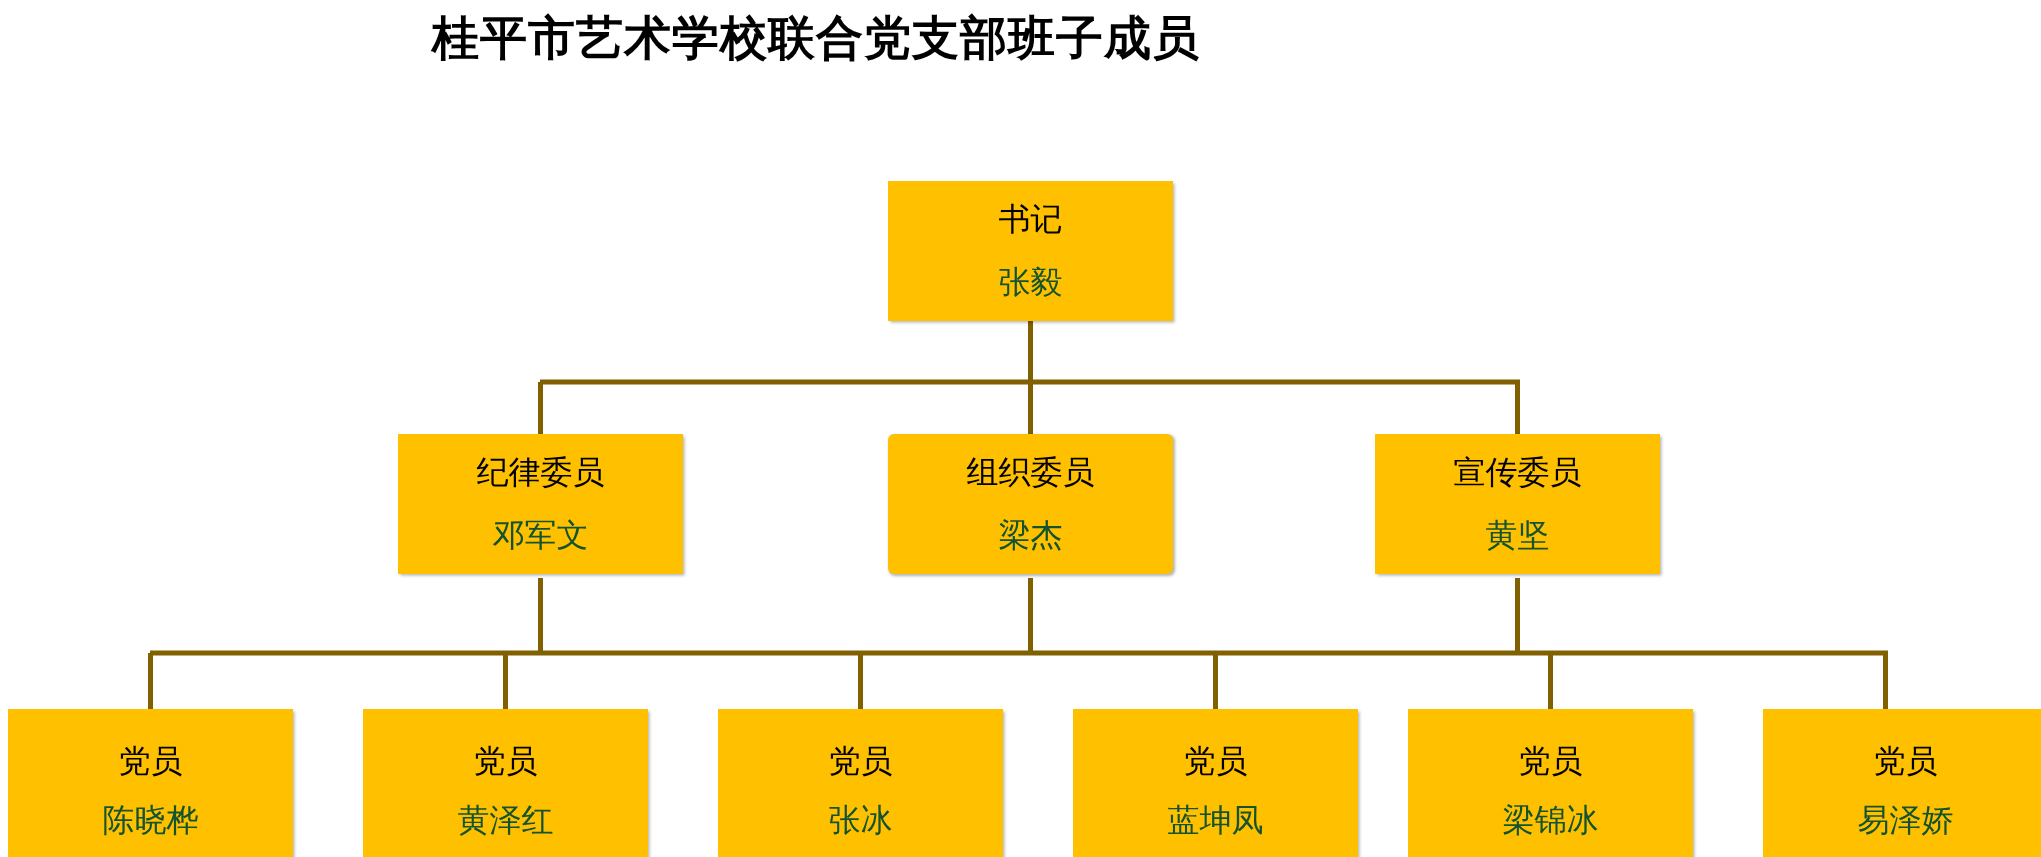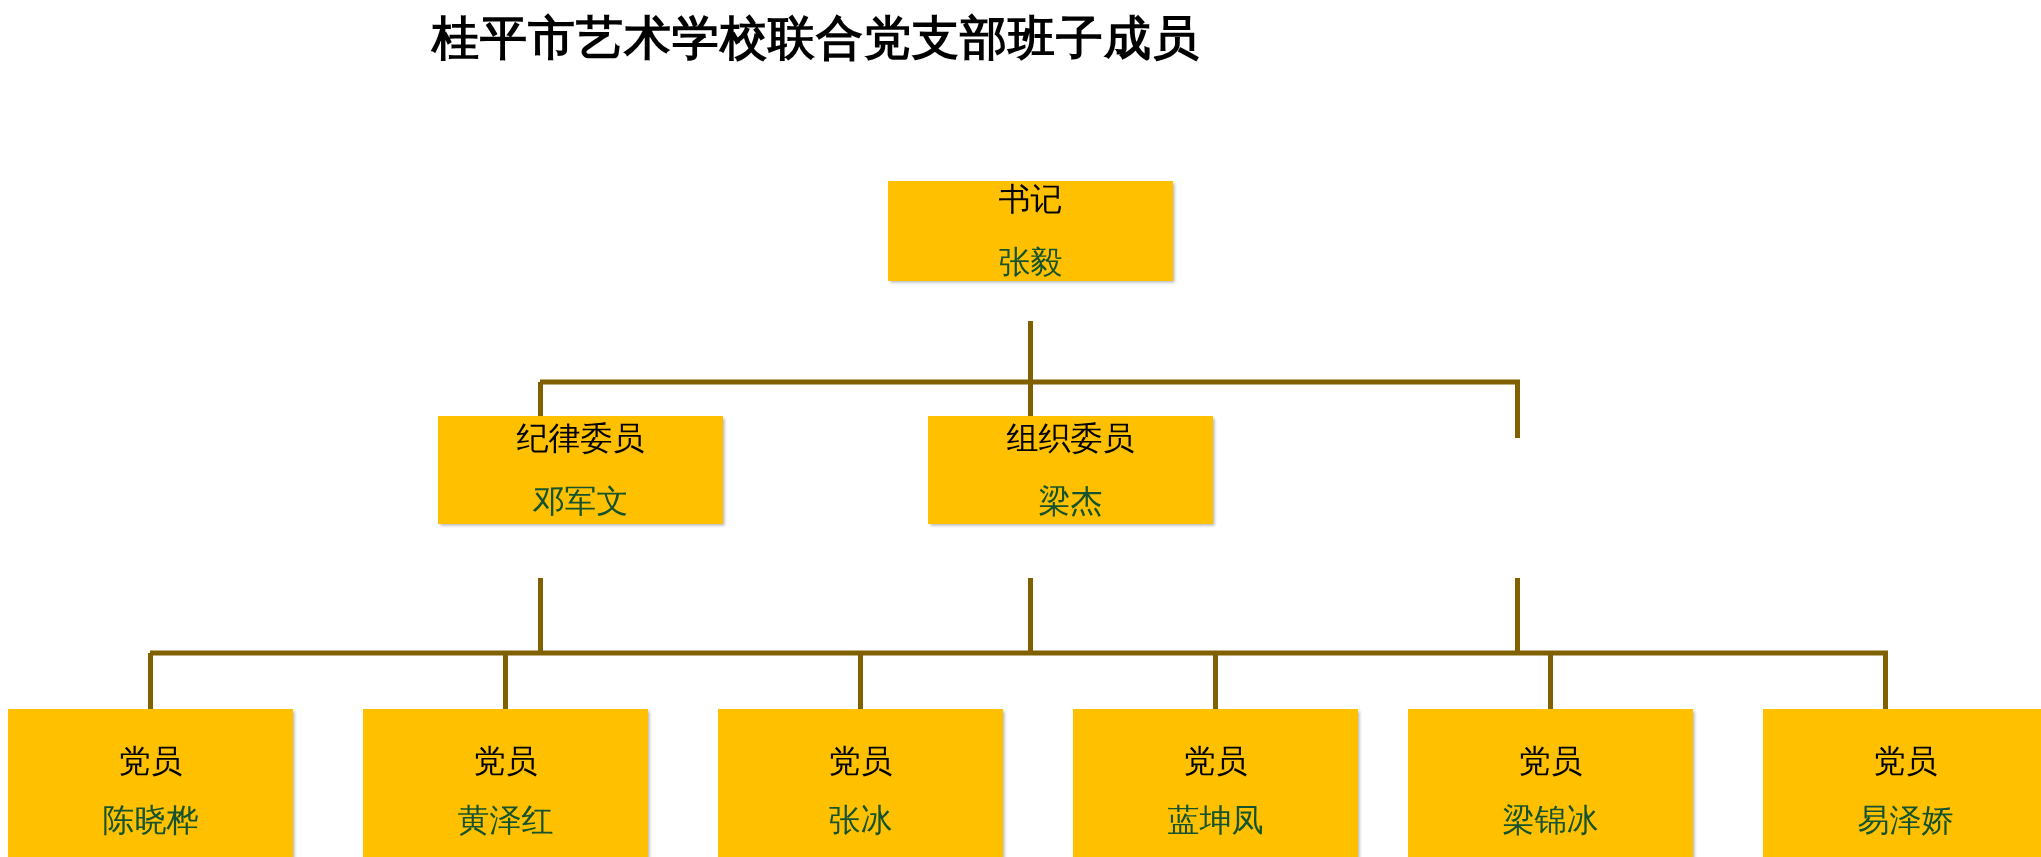--- a/index.html
+++ b/index.html
@@ -73,27 +73,27 @@
   }
   .node-level-1 .node-role { margin-bottom: 26px; }
   .node-level-2 .node-role { margin-bottom: 26px; }
   .node-level-3 .node-role { margin-bottom: 22px; }
 
   
   .node-level-1 {
     left: 888px;
     top: 181px;
     width: 285px;
-    height: 100px;
+    height: 140px;
   }
 
   
-  .node-level-2 { top: 416px; width: 285px; height: 108px; margin-left: 40px; }
+  .node-level-2 { top: 434px; width: 285px; height: 140px; }
   .n2-0 { left: 398px; }
-  .n2-1 { left: 888px; }
+  .n2-1 { left: 888px; border-radius: 6px; }
   .n2-2 { left: 1375px; }
 
   
   .node-level-3 { top: 709px; width: 285px; height: 164px; justify-content: center; }
   .n3-0 { left: 8px; }
   .n3-1 { left: 363px; }
   .n3-2 { left: 718px; }
   .n3-3 { left: 1073px; }
   .n3-4 { left: 1408px; }
   .n3-5 { left: 1763px; }
@@ -137,20 +137,24 @@
   </div>
 
   <div class="node node-level-2 n2-0">
     <span class="node-role">纪律委员</span>
     <span class="node-name">邓军文</span>
   </div>
   <div class="node node-level-2 n2-1">
     <span class="node-role">组织委员</span>
     <span class="node-name">梁杰</span>
   </div>
+  <div class="node node-level-2 n2-2">
+    <span class="node-role">宣传委员</span>
+    <span class="node-name">黄坚</span>
+  </div>
 
   <div class="node node-level-3 n3-0">
     <span class="node-role">党员</span>
     <span class="node-name">陈晓桦</span>
   </div>
   <div class="node node-level-3 n3-1">
     <span class="node-role">党员</span>
     <span class="node-name">黄泽红</span>
   </div>
   <div class="node node-level-3 n3-2">

